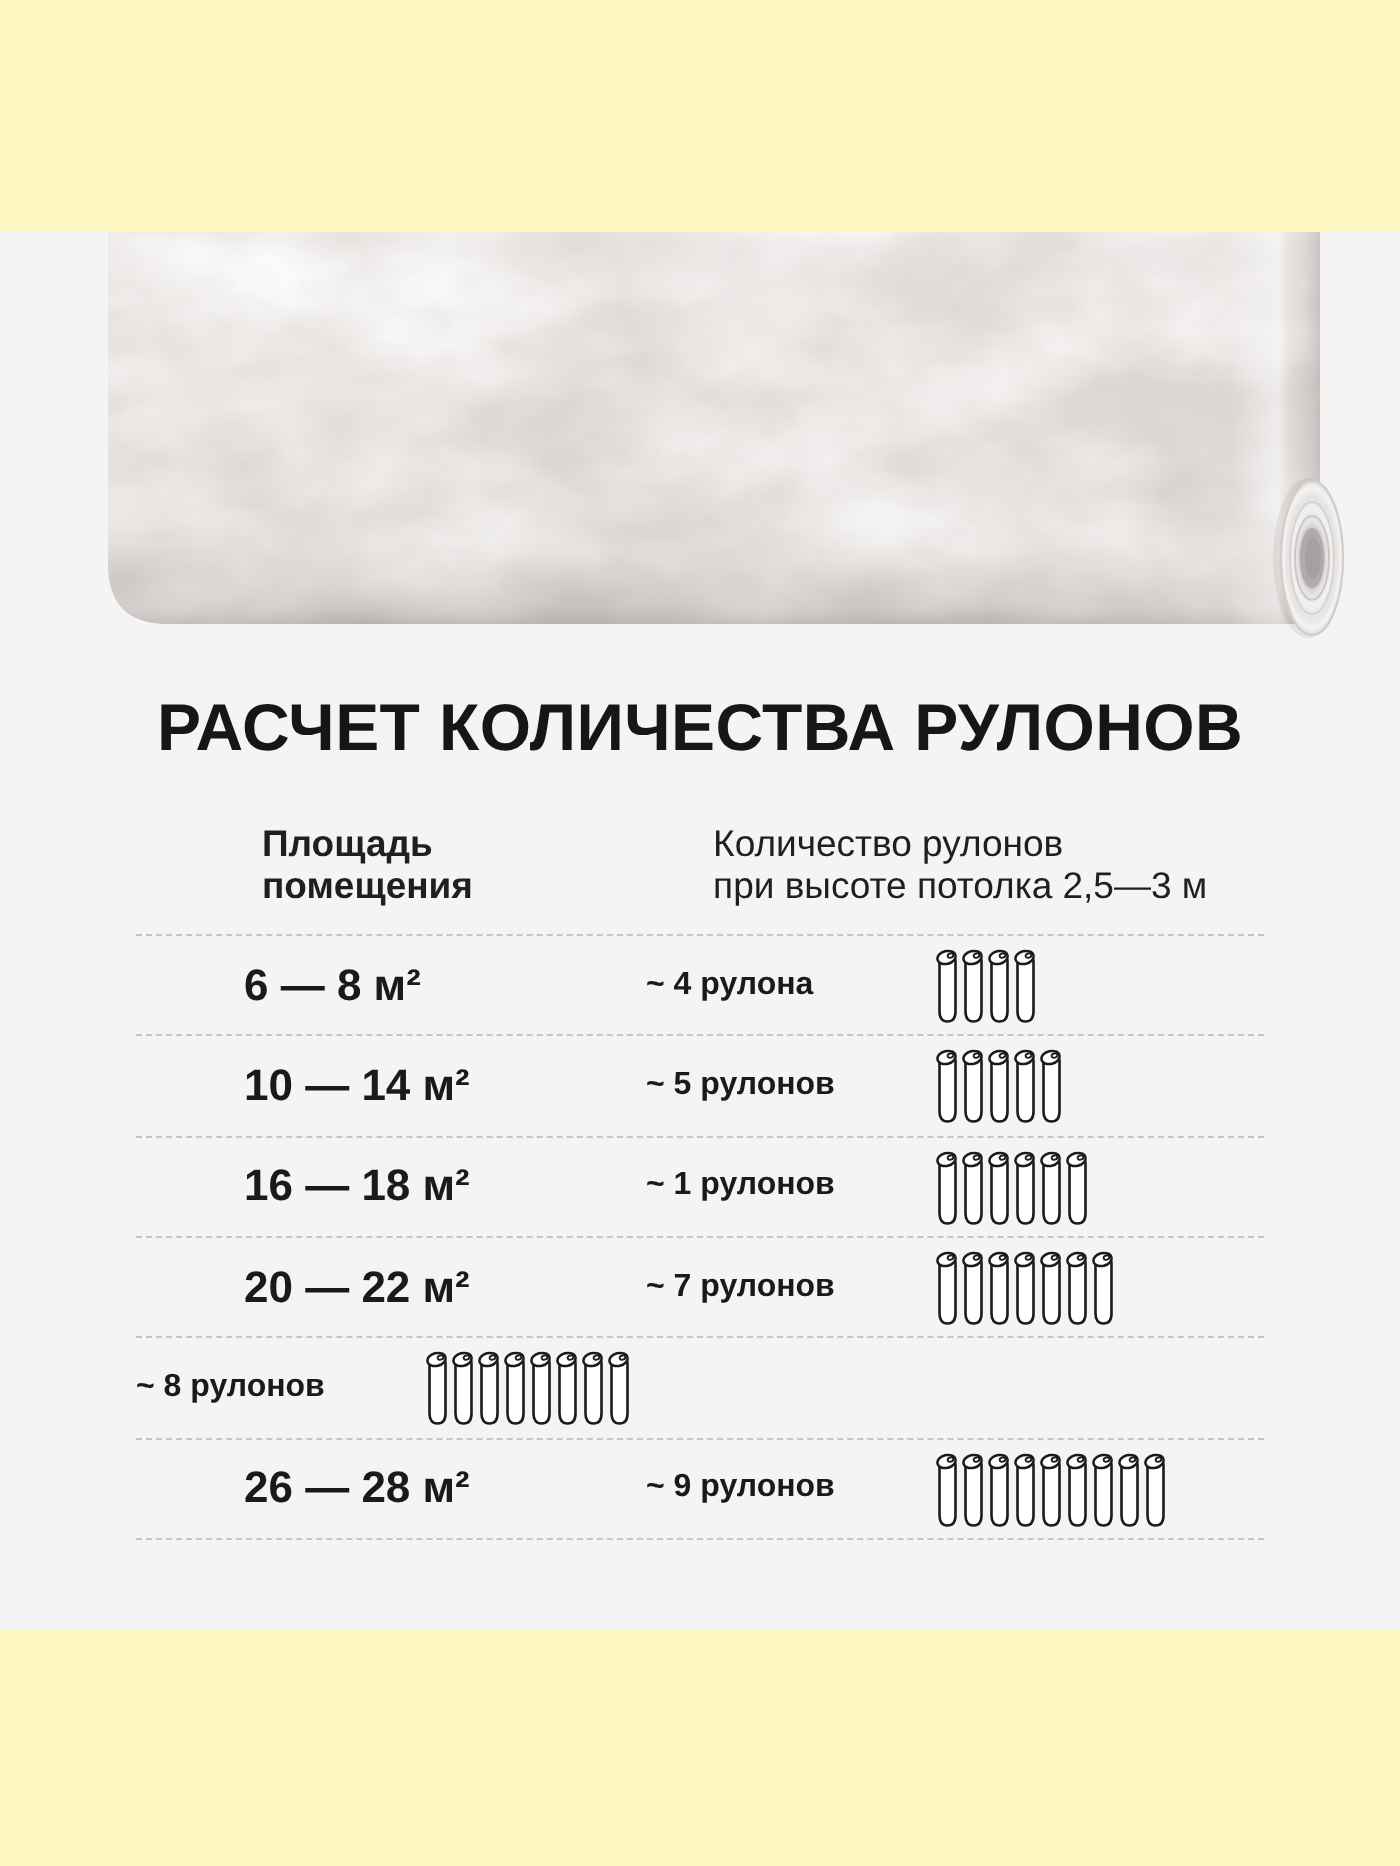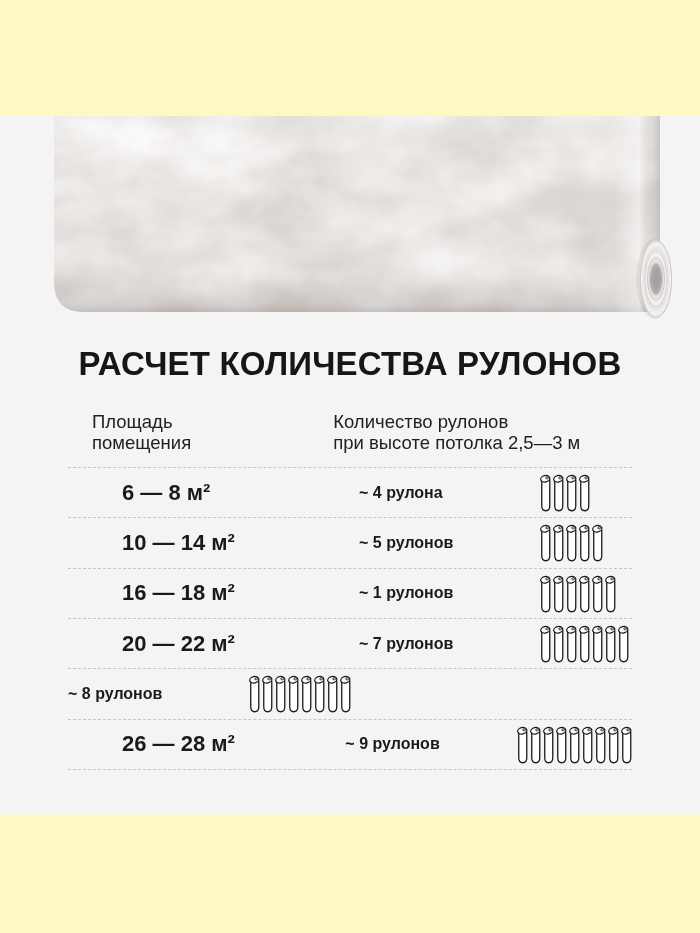--- a/index.html
+++ b/index.html
@@ -22,26 +22,25 @@
   .rolls-table{
     position:absolute; left:68px; top:408px; width:564px;
   }
   .thead{
     display:flex; align-items:flex-start; height:60px; box-sizing:border-box;
     border-bottom:1px dashed #c6c6c8; padding-top:3px;
   }
   .th{
     font-size:18.5px; line-height:21px; color:#1f1f1f; font-weight:normal;margin-left:41px;
   }
-  .th-area{ margin-left:24px; width:201px; }
+  .th-area{ margin-left:63px; width:201px;font-weight:bold; }
   .th-qty{ width:300px; }
   .trow{
     display:flex; align-items:center; height:50.33px; box-sizing:border-box;
     border-bottom:1px dashed #c6c6c8;
-    gap:36px;
   }
   .cell-area{
     margin-left:54px; width:201px; font-size:22px; font-weight:bold;
     white-space:nowrap;
   }
   .cell-qty{
     width:145px; font-size:16px; font-weight:bold; white-space:nowrap;
   }
   .cell-rolls{
     display:flex; align-items:center; gap:1.5px; padding-top:1px;

